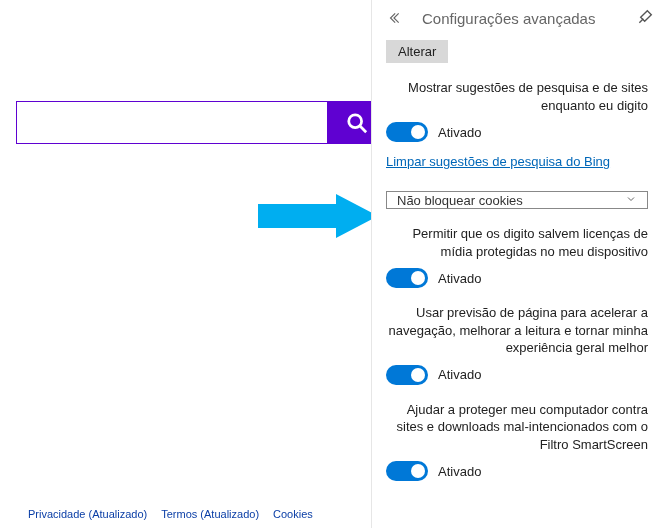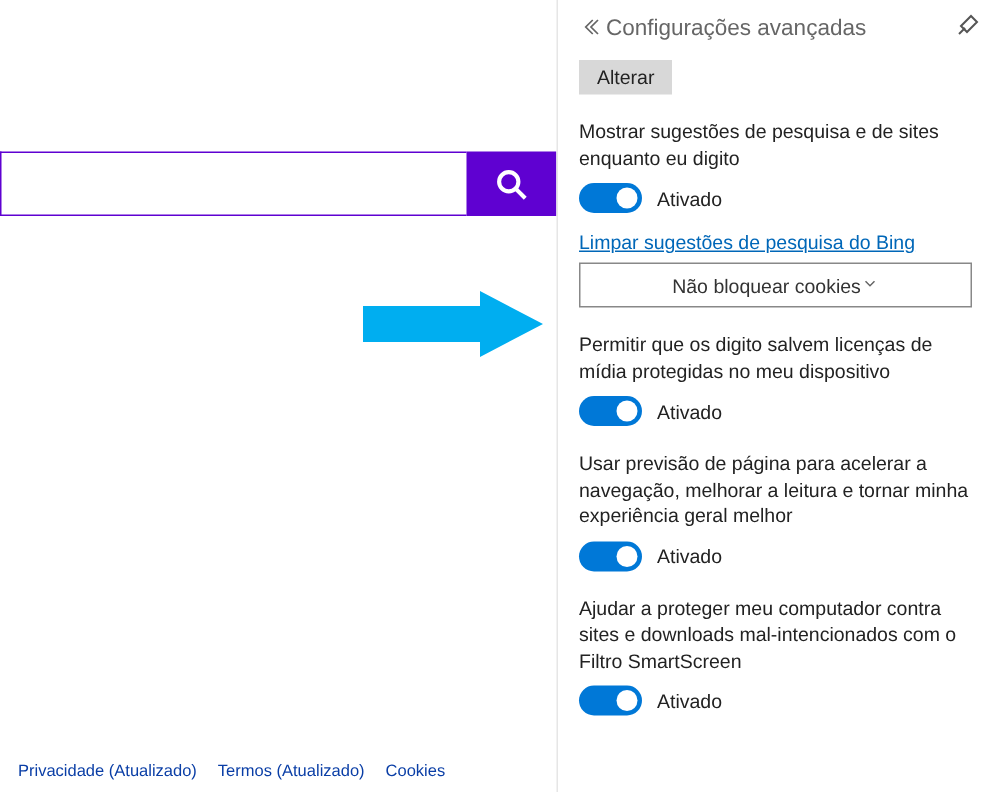--- a/index.html
+++ b/index.html
@@ -8,21 +8,21 @@
     font-size: 13px;
     width: 660px;
     height: 528px;
     overflow: hidden;
     position: relative;
     background: #fff;
     color: #333;
   }
   .main-area {
     position: absolute;
-    left: 0;
+    left: 16px;
     top: 0;
     width: 371px;
     height: 528px;
   }
   .search-wrap {
     position: absolute;
     top: 101px;
     left: 0;
     display: flex;
     width: 371px;
@@ -70,21 +70,21 @@
     width: 289px;
     height: 528px;
     background: #fff;
     border-left: 1px solid #e6e6e6;
     padding: 0 12px 10px 14px;
   }
   .panel-header {
     display: flex;
     align-items: center;
     height: 36px;
-    gap: 2px;
+    gap: 20px;
     color: #666;
     font-size: 15px;
   }
   .chev-back {
     width: 16px;
     height: 16px;
     display: flex;
     align-items: center;
     justify-content: center;
     cursor: pointer;
@@ -106,20 +106,21 @@
     padding: 4px 12px;
     font-size: 13px;
     margin-top: 4px;
     cursor: pointer;
   }
   .section-label {
     margin-top: 16px;
     font-size: 13px;
     color: #222;
     line-height: 1.35;
+    text-align: right;
   }
   .toggle-row {
     display: flex;
     align-items: center;
     gap: 10px;
     margin-top: 8px;
   }
   .toggle {
     width: 42px;
     height: 20px;
@@ -144,26 +145,26 @@
   }
   .link-blue {
     display: inline-block;
     margin-top: 12px;
     color: #0067b8;
     text-decoration: underline;
     font-size: 13px;
     cursor: pointer;
   }
   .select-wrap {
-    margin-top: 6px;
+    margin-top: 22px;
     border: 1px solid #888;
-    height: 30px;
-    display: flex;
-    align-items: center;
-    justify-content: center;
+    height: 18px;
+    display: flex;
+    align-items: center;
+    justify-content: space-between;
     padding: 0 10px;
     cursor: pointer;
     font-size: 13px;
   }
   .chev-down {
     color: #666;
   }
 </style>
 </head>
 <body>

